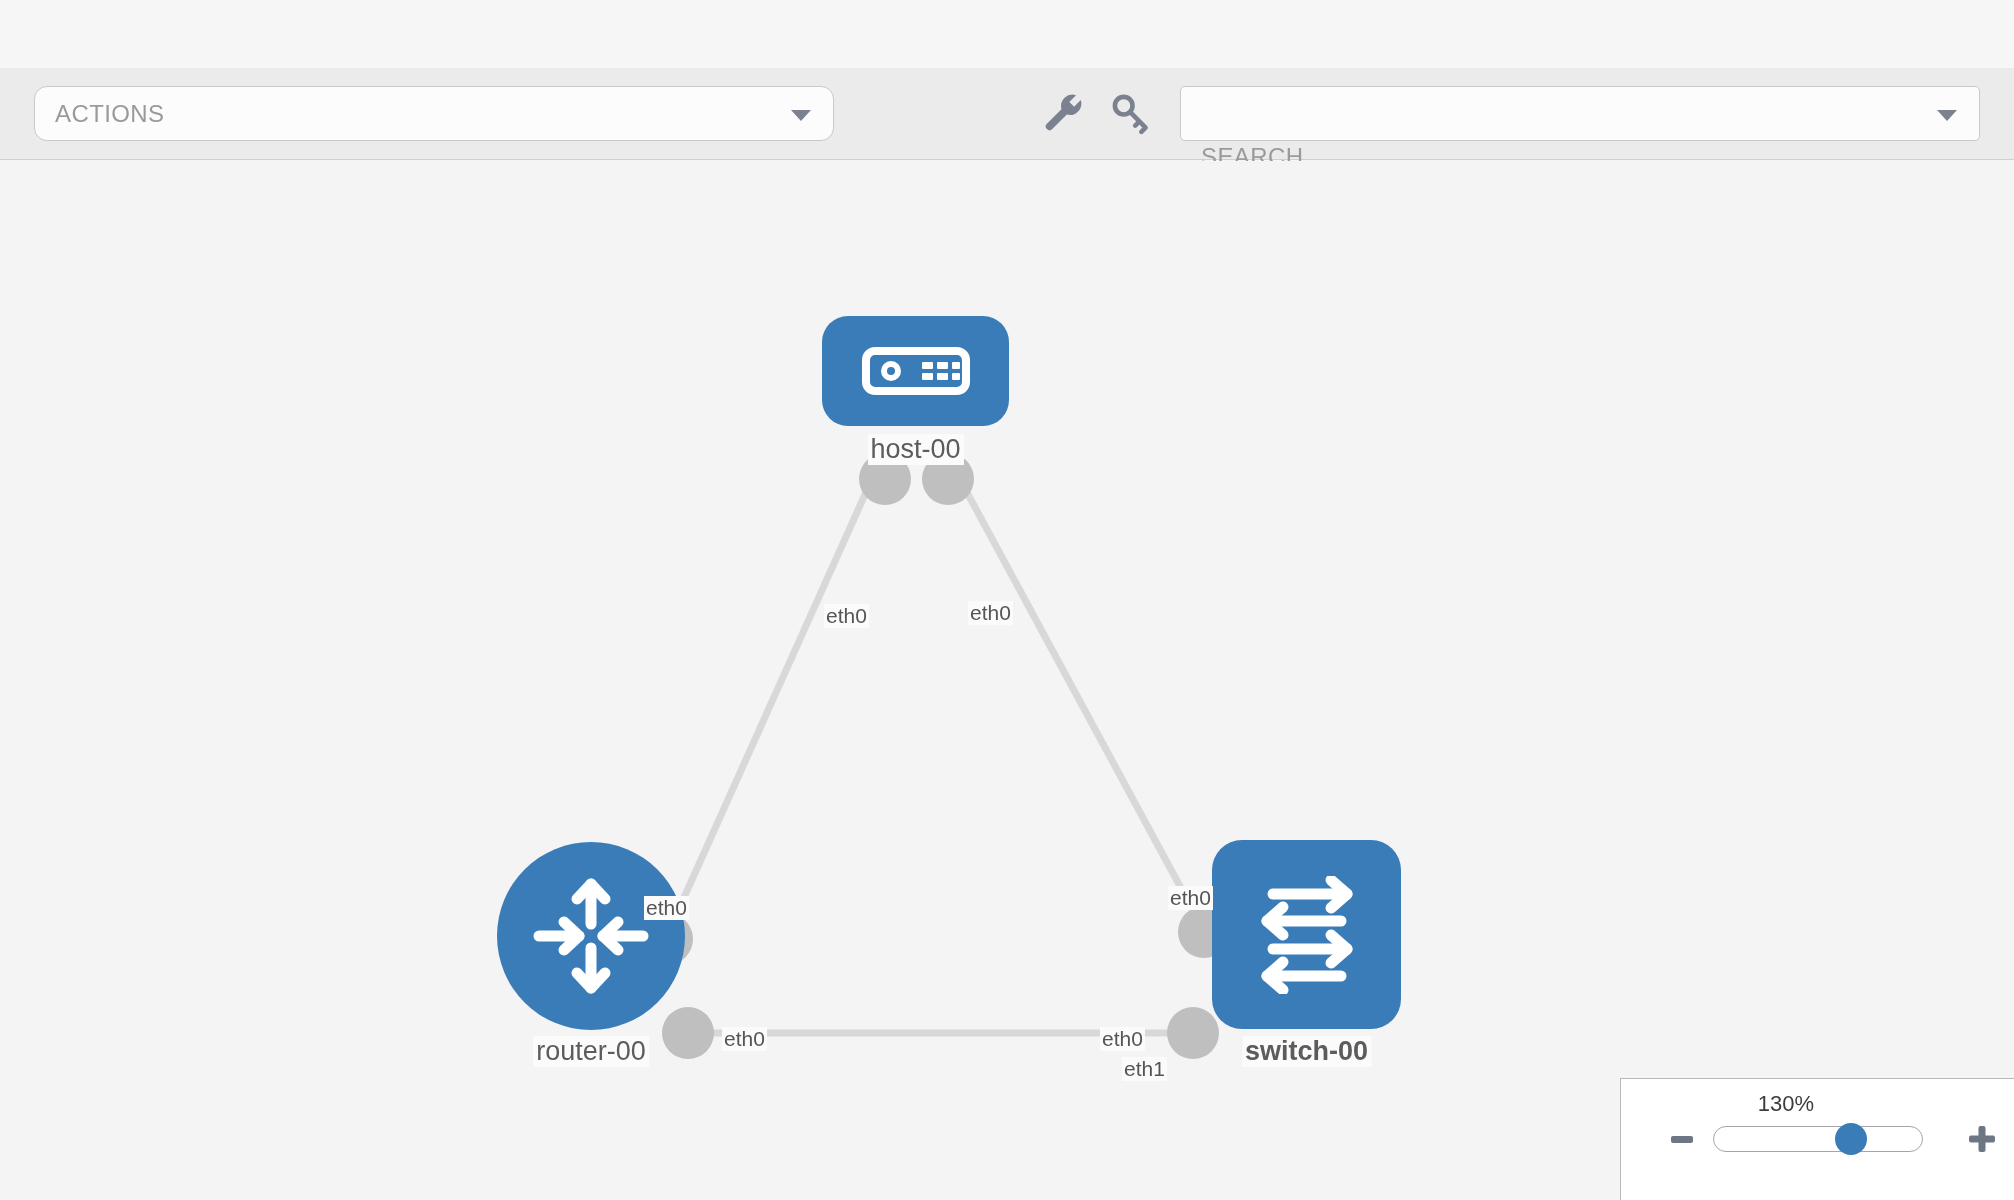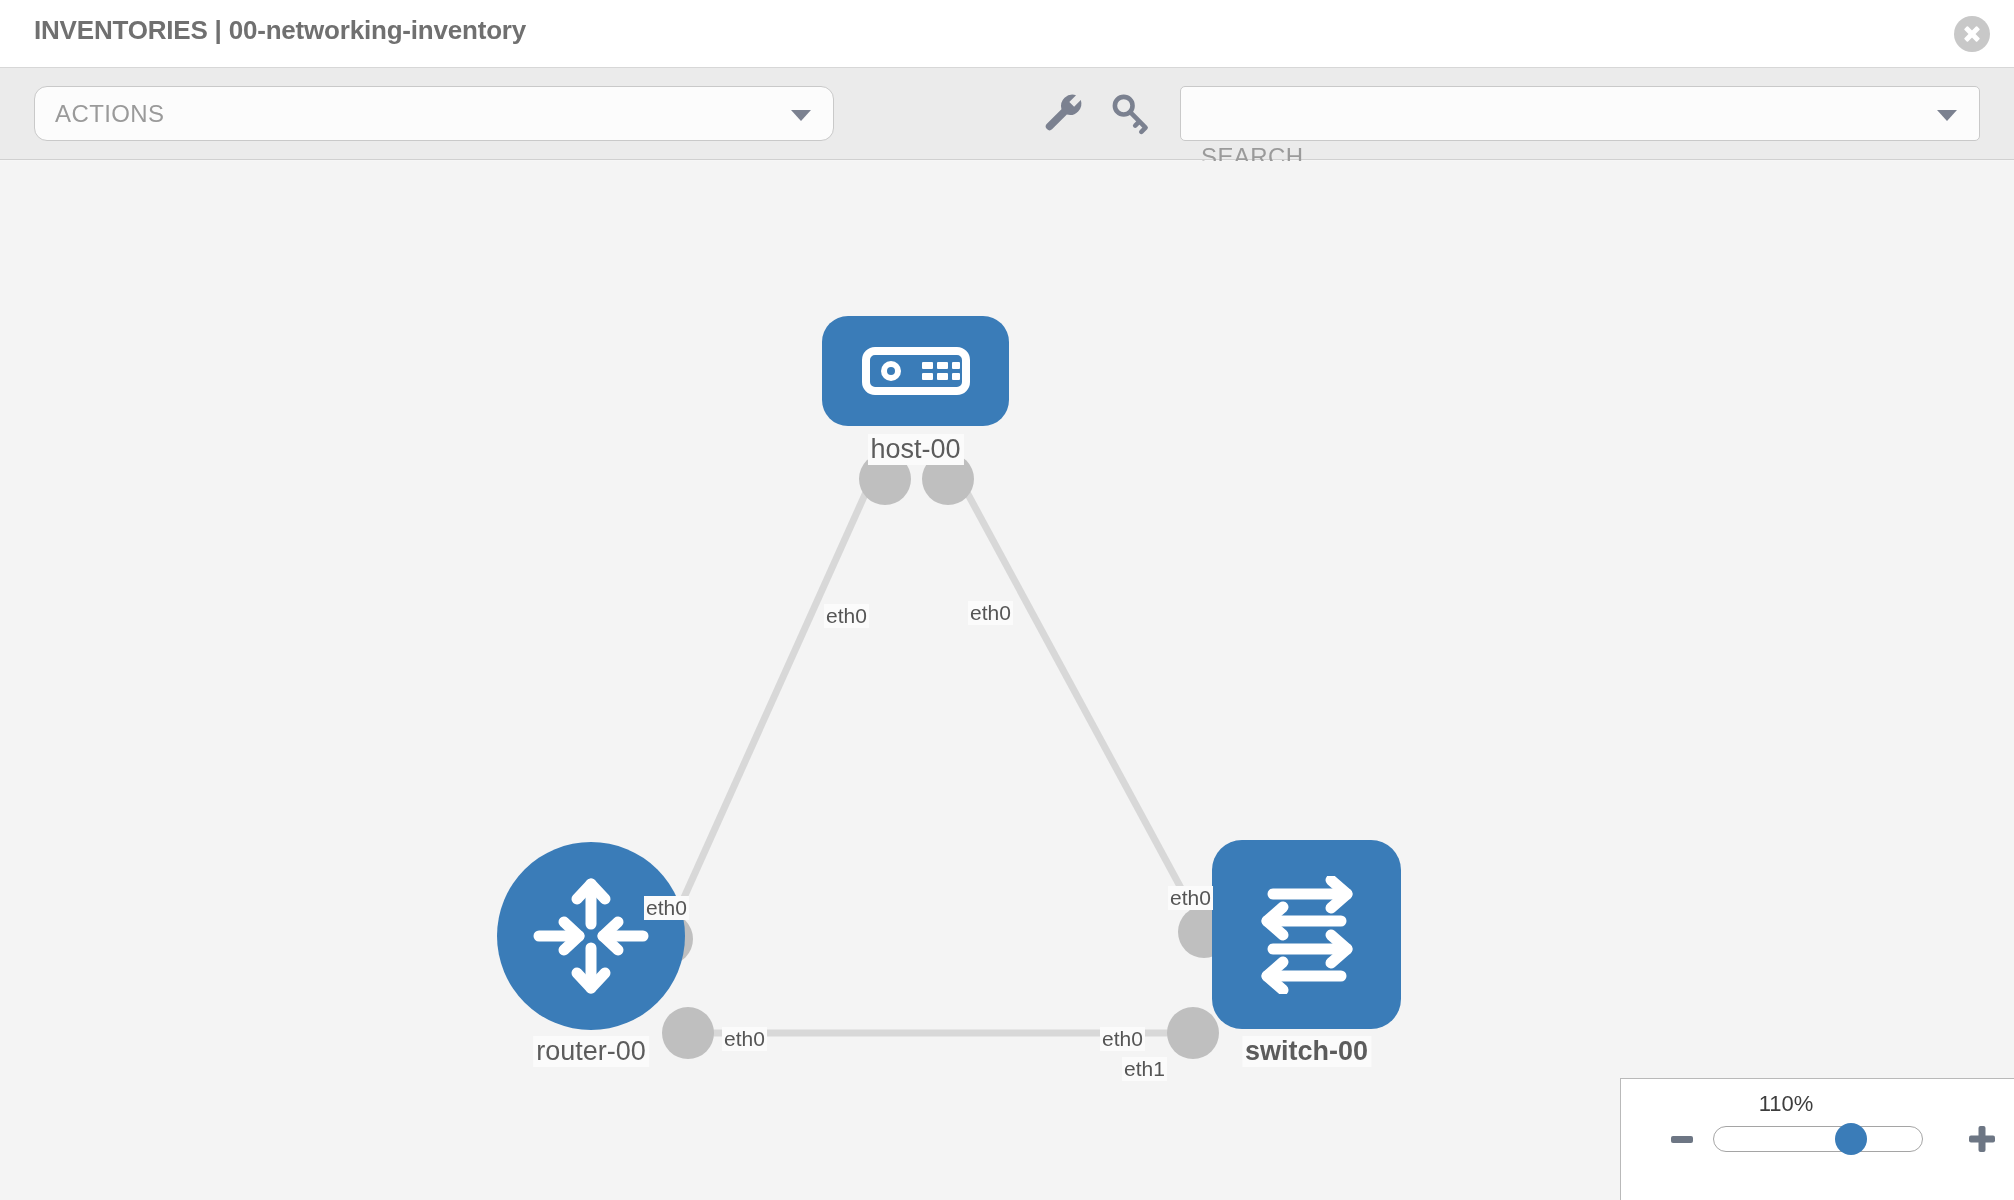--- a/index.html
+++ b/index.html
@@ -176,24 +176,20 @@
     position: absolute; top: 50%; transform: translate(-50%,-50%);
     width: 32px; height: 32px; border-radius: 50%;
     background: #3a7cb8; cursor: pointer;
   }
 </style>
 </head>
 <body>
 
 <div class="app">
 
-  <div class="header">
-    <div class="page-title">INVENTORIES | 00-networking-inventory</div>
-    <div class="close-btn"></div>
-  </div>
 
   <div class="toolbar">
 
     <div class="actions-select">
       <span class="actions-label">ACTIONS</span>
       <span class="caret"></span>
     </div>
 
     <div class="tool-icon" id="wrench-wrap">
       <svg viewBox="0 0 24 24">
@@ -290,21 +286,21 @@
     <span class="iface-label" style="left:824px; top:443px;">eth0</span>
     <span class="iface-label" style="left:968px; top:440px;">eth0</span>
     <span class="iface-label" style="left:644px; top:735px;">eth0</span>
     <span class="iface-label" style="left:1168px; top:725px;">eth0</span>
     <span class="iface-label" style="left:722px; top:866px;">eth0</span>
     <span class="iface-label" style="left:1100px; top:866px;">eth0</span>
     <span class="iface-label" style="left:1122px; top:896px;">eth1</span>
   </div>
 
   <div class="zoom-panel">
-    <div class="zoom-value">110%</div>
+    <div class="zoom-value">130%</div>
     <div class="zoom-minus"></div>
     <div class="zoom-track">
       <div class="zoom-thumb" id="zoom-thumb" style="left: 66%;"></div>
     </div>
     <div class="zoom-plus"></div>
   </div>
 
 </div>
 
 </body></html>

